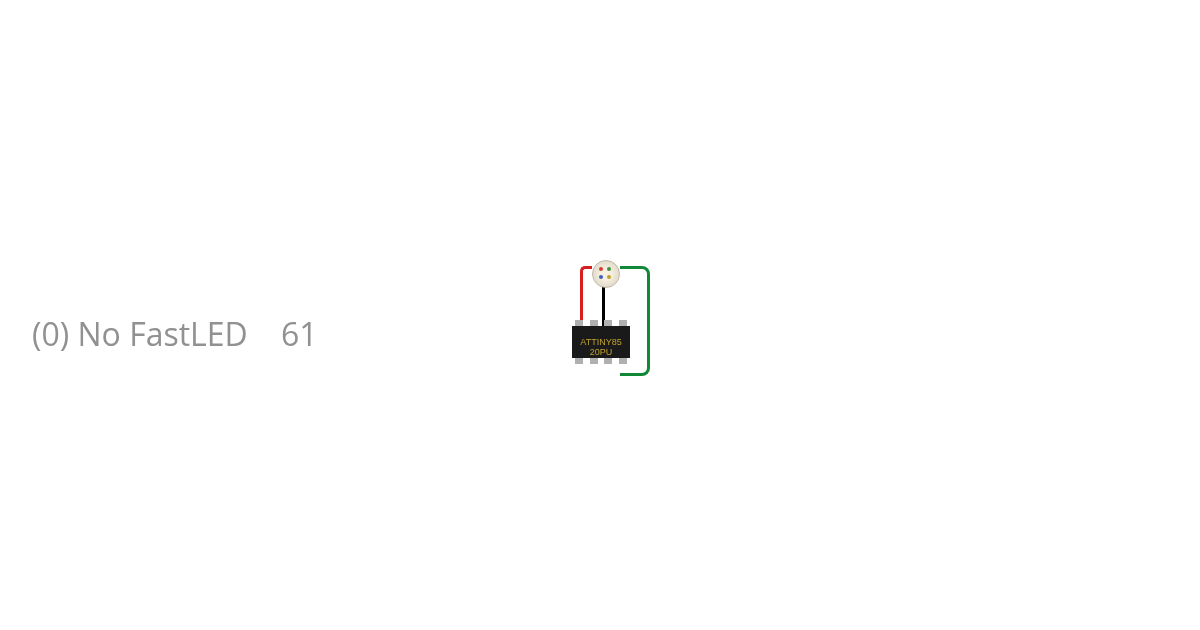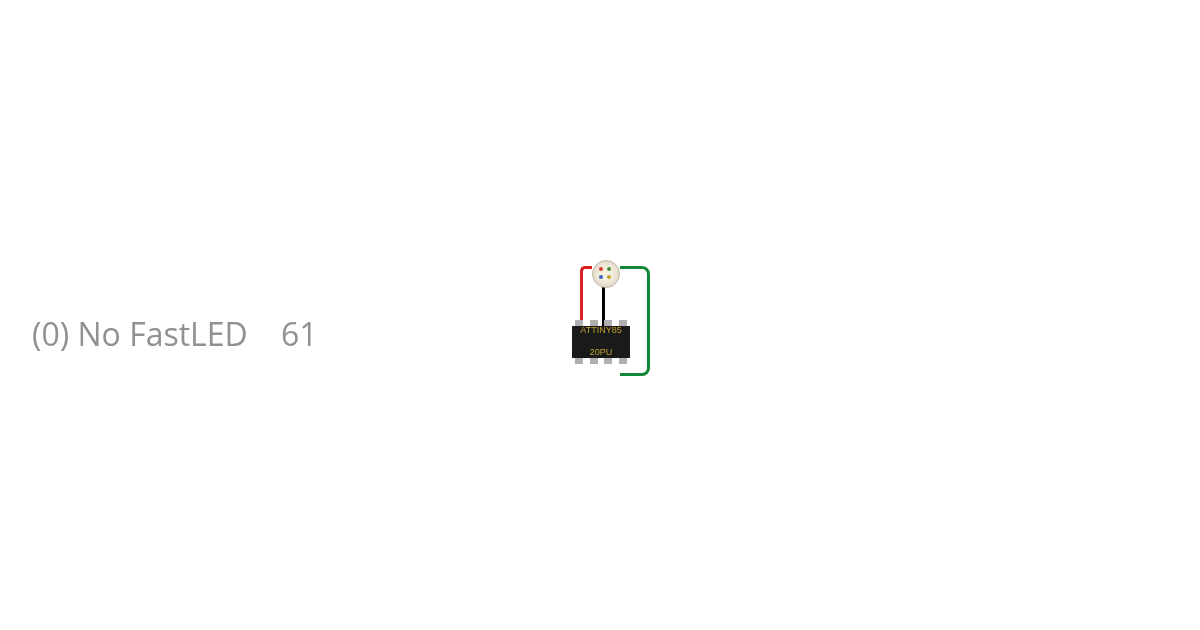--- a/index.html
+++ b/index.html
@@ -86,21 +86,21 @@
     .chip {
       position: absolute;
       left: 0;
       top: 66px;
       width: 58px;
       height: 32px;
       background: #1a1a1a;
       display: flex;
       flex-direction: column;
       align-items: center;
-      justify-content: space-between;
+      justify-content: flex-end;
     }
     .chip-label {
       color: #c0a030;
       font-size: 9px;
       font-family: sans-serif;
       line-height: 1.1;
       text-align: center;
     }
     .chip-pins-top, .chip-pins-bottom {
       position: absolute;

